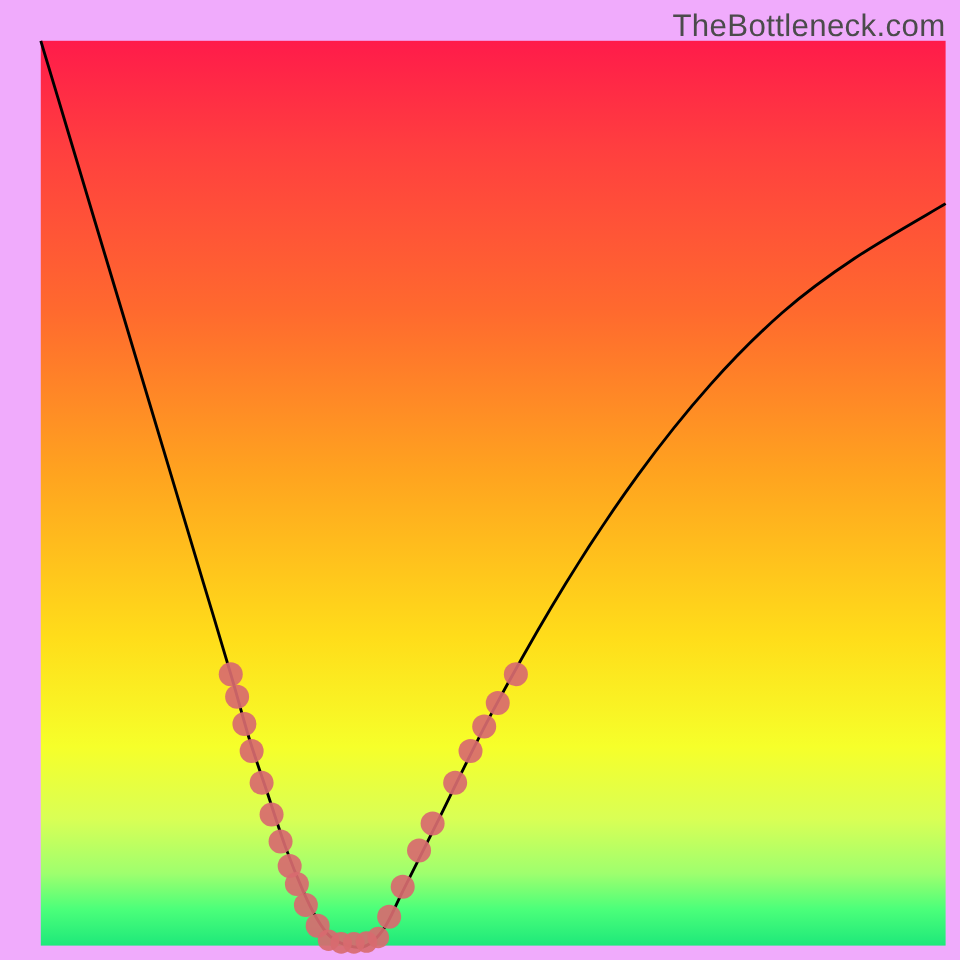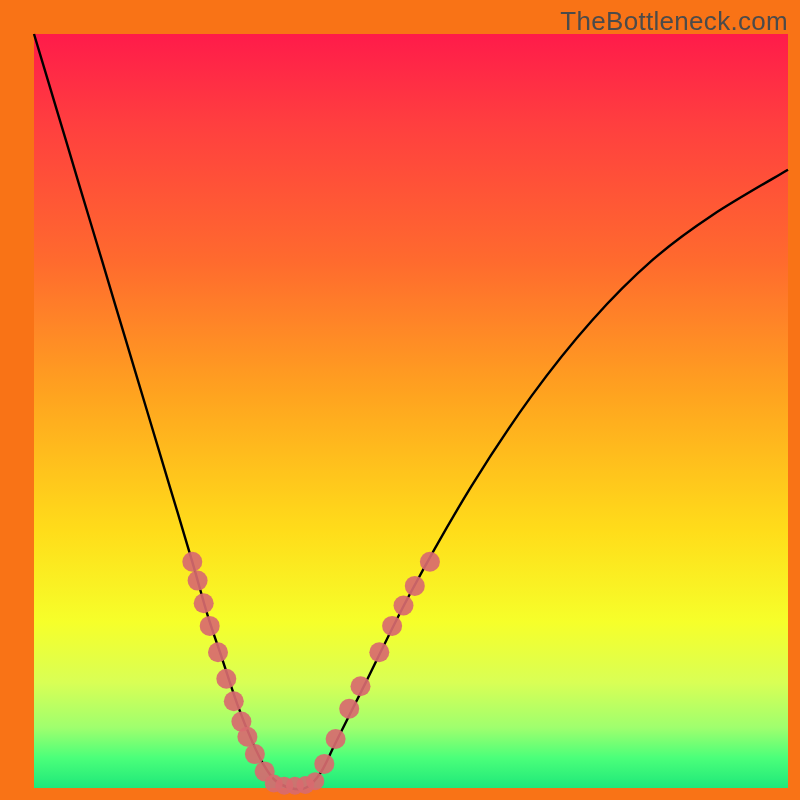--- a/index.html
+++ b/index.html
@@ -10,21 +10,21 @@
     overflow: hidden;
     background: #000;
     font-family: Arial, Helvetica, sans-serif;
   }
   .frame {
     position: absolute;
     left: 0;
     top: 0;
     width: 800px;
     height: 800px;
-    background: #f97316;
+    background: #f0abfc;
   }
   .plot-area {
     position: absolute;
     left: 34px;
     top: 34px;
     width: 754px;
     height: 754px;
     background: linear-gradient(to bottom,
       #ff1b4a 0%,
       #ff3f3f 12%,

